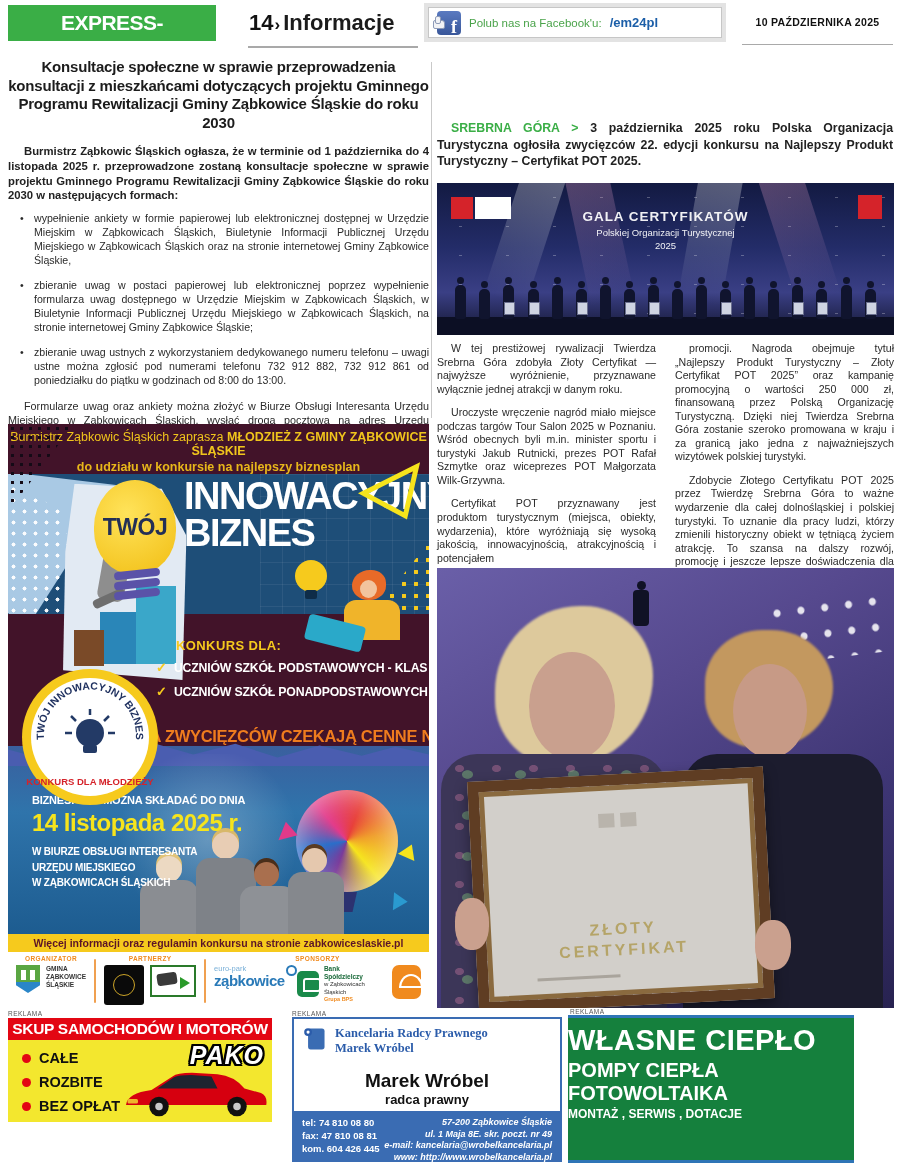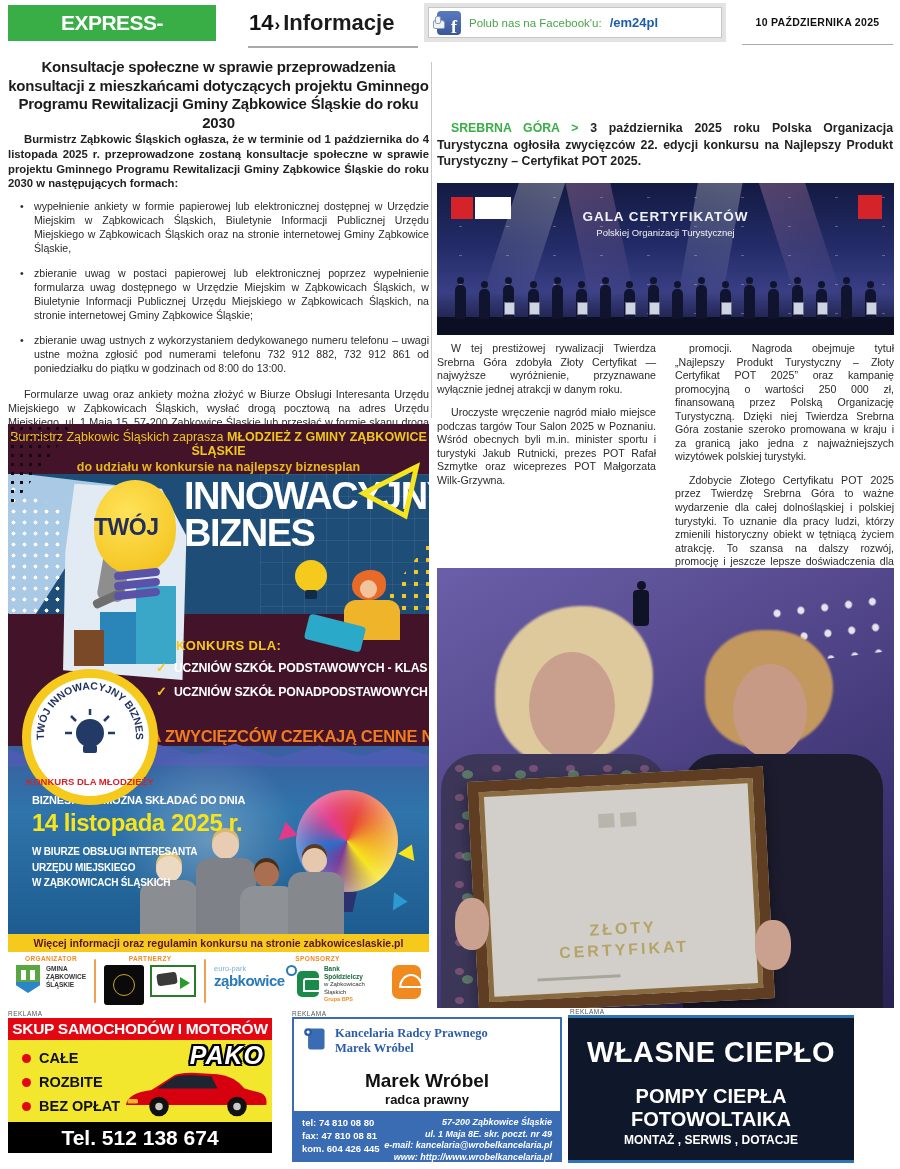--- a/index.html
+++ b/index.html
@@ -24,21 +24,21 @@
 .fbhand{position:absolute;left:-4px;top:9px;width:12px;height:9px;background:#f2f3f6;border:1px solid #8e9bb8;border-radius:2px 3px 2px 2px}
 .fbhand::before{content:"";position:absolute;left:1px;top:-5px;width:4px;height:6px;background:#f2f3f6;border:1px solid #8e9bb8;border-radius:2px}
 .fbtxt{font-size:11.5px;color:#4aa34a;white-space:nowrap}
 .fbhandle{font-size:13px;font-weight:800;color:#1b5ea8}
 .issue-date{position:absolute;left:742px;top:16px;width:151px;text-align:center;font-size:10.5px;font-weight:800;letter-spacing:.3px;color:#111}
 .vrule{position:absolute;left:431px;top:62px;width:1px;height:356px;background:#c9c9c9}
 
 
 .lcol{position:absolute;left:8px;top:58px;width:421px}
 .lcol h1{font-size:15px;font-weight:800;line-height:1.24;text-align:center;color:#1c1c1c;letter-spacing:-.2px}
-.lcol .lead{margin-top:0;font-size:11.3px;font-weight:700;line-height:1.3;text-align:justify;text-indent:16px;color:#222}
+.lcol .lead{margin-top:12px;font-size:11.3px;font-weight:700;line-height:1.3;text-align:justify;text-indent:16px;color:#222}
 .lcol ul{list-style:none;margin-top:9px}
 .lcol li{position:relative;padding-left:26px;font-size:10.6px;line-height:1.32;text-align:justify;color:#2a2a2a;margin-bottom:11px}
 .lcol li::before{content:"•";position:absolute;left:12px;top:0;color:#2a2a2a}
 .lcol .closing{font-size:10.8px;line-height:1.32;text-align:justify;text-indent:16px;color:#2a2a2a}
 
 
 .poster{position:absolute;left:8px;top:424px;width:421px;height:586px;background:#1e4e78;overflow:hidden}
 .p-head{position:absolute;left:0;top:0;width:421px;height:50px;background:#421329;text-align:center;padding-top:6px;z-index:5}
 .p-head .l1{font-size:12.5px;color:#f0c51c}
 .p-head .l1 b{font-weight:800}
@@ -58,21 +58,21 @@
  clip-path:polygon(100% 0,100% 100%,0 100%)}
 .tri{position:absolute;left:350px;top:34px;width:62px;height:62px;z-index:6;transform:rotate(6deg)}
 .paper{position:absolute;left:52px;top:58px;width:128px;height:200px;background:#e2eaf3;z-index:3;
  clip-path:polygon(14% 0,82% 4%,100% 28%,93% 100%,0 93%,5% 34%);transform:rotate(-2deg)}
 .st1{position:absolute;left:92px;top:188px;width:40px;height:52px;background:#2a86b8;z-index:4}
 .st2{position:absolute;left:128px;top:162px;width:40px;height:78px;background:#3aa7c9;z-index:4}
 .st3{position:absolute;left:66px;top:206px;width:30px;height:36px;background:#7a4a28;z-index:4}
 .man-head{position:absolute;left:96px;top:116px;width:17px;height:17px;border-radius:50%;background:#b9b9b9;z-index:4}
 .man-body{position:absolute;left:92px;top:131px;width:27px;height:46px;background:#8e8e8e;border-radius:7px;transform:rotate(10deg);z-index:4}
 .man-leg{position:absolute;left:84px;top:170px;width:34px;height:9px;background:#6e6e6e;border-radius:4px;transform:rotate(-24deg);z-index:4}
-.bulb{position:absolute;left:86px;top:56px;width:82px;height:94px;background:radial-gradient(circle at 40% 35%,#ffe35a,#f1bd12);border-radius:50% 50% 46% 46%;z-index:5;display:flex;align-items:center;}
+.bulb{position:absolute;left:86px;top:56px;width:82px;height:94px;background:radial-gradient(circle at 40% 35%,#ffe35a,#f1bd12);border-radius:50% 50% 46% 46%;z-index:5;display:flex;align-items:center;justify-content:center}
 .bulb span{font-size:23px;font-weight:800;color:#232f56;letter-spacing:-.5px}
 .grip{position:absolute;left:106px;width:46px;height:8px;background:#5a52a8;border-radius:4px;z-index:6;transform:rotate(-6deg)}
 .p-title{position:absolute;left:176px;top:54px;z-index:5;color:#fff;font-weight:800;font-size:38px;line-height:.98;letter-spacing:-1.5px}
 .s-bulb{position:absolute;left:287px;top:136px;width:32px;height:32px;border-radius:50%;background:#f6ca1d;z-index:3}
 .s-bulb::after{content:"";position:absolute;left:10px;top:30px;width:12px;height:9px;background:#0e2c48;border-radius:2px}
 .w-hair{position:absolute;left:344px;top:146px;width:34px;height:30px;background:#e86a28;border-radius:55% 45% 50% 50%;z-index:4}
 .w-face{position:absolute;left:352px;top:156px;width:17px;height:18px;background:#f2c49e;border-radius:50%;z-index:5}
 .w-body{position:absolute;left:336px;top:176px;width:56px;height:40px;background:#f0b42a;border-radius:12px 12px 0 0;z-index:4}
 .w-laptop{position:absolute;left:298px;top:196px;width:58px;height:26px;background:#2aa9c9;border-radius:4px;transform:rotate(14deg);z-index:5}
 .p-mid{position:absolute;left:0;top:190px;width:421px;height:132px;background:#421329;z-index:2}
@@ -187,23 +187,23 @@
 .kc-head{display:flex;gap:7px;padding:7px 0 0 8px}
 .kc-ic{width:26px;height:26px}
 .kc-t{font-family:"Liberation Serif",serif;font-weight:700;color:#2b5caa;font-size:12.5px;line-height:1.2}
 .kc-name{text-align:center;margin-top:14px;font-size:19px;font-weight:800;color:#111}
 .kc-role{text-align:center;font-size:13px;font-weight:700;color:#111}
 .kc-band{position:absolute;left:0;bottom:0;width:100%;height:49px;background:#3a6cb3;color:#fff;display:flex;justify-content:space-between;padding:6px 8px 0 8px}
 .kc-l{font-size:9.5px;font-weight:700;line-height:1.35}
 .kc-r{font-size:9px;font-weight:700;font-style:italic;text-align:right;line-height:1.3}
 .ad-heat{position:absolute;left:568px;top:1015px;width:286px;height:148px}
 .ht-line{height:3px;background:#2e75b6}
-.ht-body{height:142px;background:#0f172a;color:#fff;text-align:center;padding-top:18px}
+.ht-body{height:142px;background:#15803d;color:#fff;padding-top:6px}
 .ht-t1{font-size:29px;font-weight:800;letter-spacing:.5px}
-.ht-t2{font-size:20px;font-weight:800;margin-top:16px}
+.ht-t2{font-size:20px;font-weight:800;margin-top:2px}
 .ht-t3{font-size:20px;font-weight:800}
 .ht-t4{font-size:12px;font-weight:800;margin-top:2px}
 .ht-t5{font-size:22px;font-weight:800;margin-top:3px}
 </style>
 </head>
 <body>
 
 <div class="page">
 
   <div class="masthead">EXPRESS-MIEJSKI.PL</div>
@@ -379,20 +379,21 @@
 
   <div class="photo-gala">
     <div class="stars"></div>
     <div class="beam" style="left:66px;transform:rotate(18deg)"></div>
     <div class="beam p" style="left:140px;transform:rotate(-12deg)"></div>
     <div class="beam" style="left:252px;transform:rotate(10deg)"></div>
     <div class="beam p" style="left:340px;transform:rotate(-18deg)"></div>
     <div class="gcap">
       <div class="c1">GALA CERTYFIKATÓW</div>
       <div class="c2">Polskiej Organizacji Turystycznej</div>
+      <div class="c3">2025</div>
     </div>
     <div class="glogo r" style="left:14px;top:14px;width:22px;height:22px"></div>
     <div class="glogo w" style="left:38px;top:14px;width:36px;height:22px"></div>
     <div class="glogo r" style="right:12px;top:12px;width:24px;height:24px"></div>
     <div class="ppl">
       <span class="pp"></span>
         <span class="pp"></span>
         <span class="pp"></span>
         <span class="pp"></span>
         <span class="pp"></span>
@@ -409,20 +410,21 @@
         <span class="pp"></span>
         <span class="pp"></span>
         <span class="pp"></span>
     </div>
     <div class="gstage"></div>
   </div>
 
   <div class="rcol1">
     <p>W tej prestiżowej rywalizacji Twierdza Srebrna Góra zdobyła Złoty Certyfikat — najwyższe wyróżnienie, przyznawane wyłącznie jednej atrakcji w danym roku.</p>
     <p>Uroczyste wręczenie nagród miało miejsce podczas targów Tour Salon 2025 w Poznaniu. Wśród obecnych byli m.in. minister sportu i turystyki Jakub Rutnicki, prezes POT Rafał Szmytke oraz wiceprezes POT Małgorzata Wilk-Grzywna.</p>
+    <p>Certyfikat POT przyznawany jest produktom turystycznym (miejsca, obiekty, wydarzenia), które wyróżniają się wysoką jakością, innowacyjnością, atrakcyjnością i potencjałem</p>
   </div>
   <div class="rcol2">
     <p>promocji. Nagroda obejmuje tytuł „Najlepszy Produkt Turystyczny – Złoty Certyfikat POT 2025” oraz kampanię promocyjną o wartości 250 000 zł, finansowaną przez Polską Organizację Turystyczną. Dzięki niej Twierdza Srebrna Góra zostanie szeroko promowana w kraju i za granicą jako jedna z najważniejszych wizytówek polskiej turystyki.</p>
     <p>Zdobycie Złotego Certyfikatu POT 2025 przez Twierdzę Srebrna Góra to ważne wydarzenie dla całej dolnośląskiej i polskiej turystyki. To uznanie dla pracy ludzi, którzy zmienili historyczny obiekt w tętniącą życiem atrakcję. To szansa na dalszy rozwój, promocję i jeszcze lepsze doświadczenia dla zwiedzających.</p>
     <div class="byline">UG Stoszowice</div>
   </div>
 
   <div class="photo-women">
     <div class="pw wdots"></div>
     <div class="pw wfig"></div>
@@ -470,21 +472,20 @@
       <svg class="pk-car" viewBox="0 0 200 72">
         <path d="M8,52 Q10,36 42,32 L70,14 Q76,9 96,9 L130,11 Q152,13 166,30 L188,36 Q197,40 195,52 L8,52 Z" fill="#d6000f"></path>
         <path d="M50,30 L72,15 Q78,12 95,12 L122,14 L130,30 Z" fill="#1e2430"></path>
         <circle cx="52" cy="54" r="13" fill="#111"></circle>
           <circle cx="52" cy="54" r="5" fill="#c9c9c9"></circle>
         <circle cx="156" cy="54" r="13" fill="#111"></circle>
           <circle cx="156" cy="54" r="5" fill="#c9c9c9"></circle>
         <rect x="10" y="44" width="14" height="6" rx="2" fill="#f0b42a"></rect>
       </svg>
     </div>
-    <div class="pk-foot">Tel. 512 138 674</div>
   </div>
 
   <div class="ad-kanc">
     <div class="kc-head">
       <svg class="kc-ic" viewBox="0 0 30 30">
         <rect x="7" y="3" width="19" height="24" rx="3" fill="#3a6cb3"></rect>
         <circle cx="7" cy="7" r="4.5" fill="#2b5caa"></circle>
         <circle cx="7" cy="7" r="1.8" fill="#fff"></circle>
       </svg>
       <div class="kc-t">

